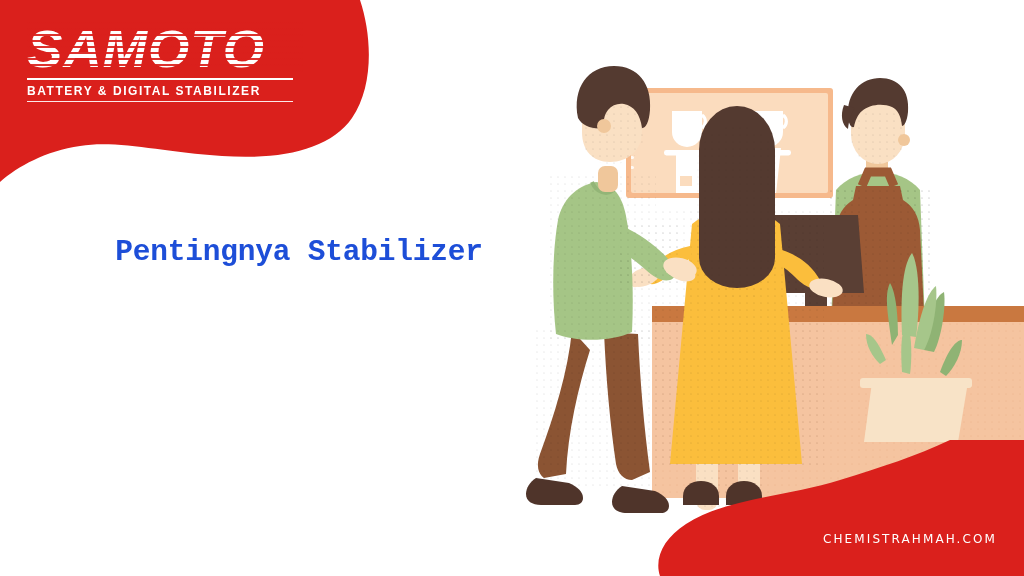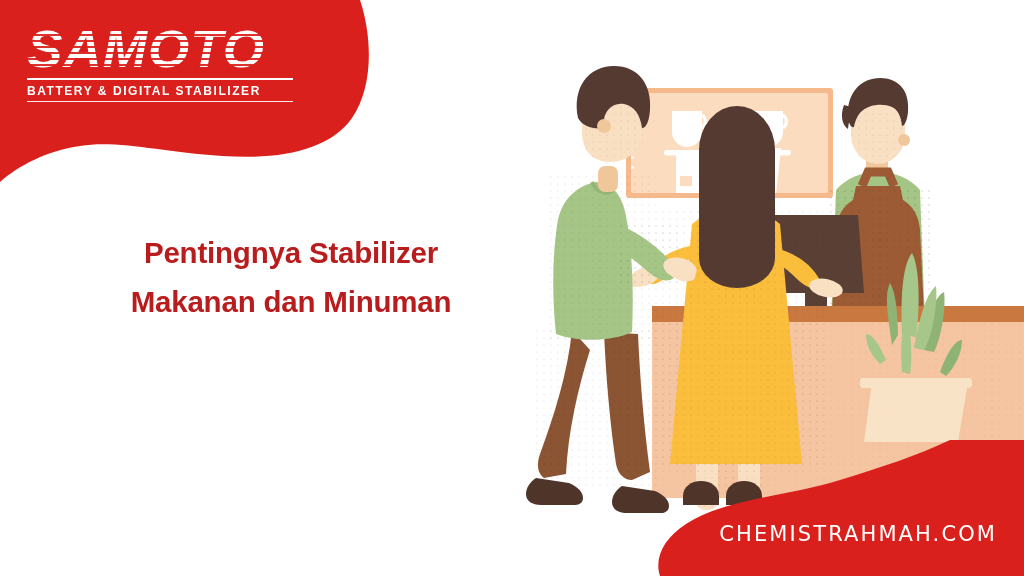--- a/index.html
+++ b/index.html
@@ -72,29 +72,29 @@
     font-size: 12px;
     letter-spacing: 1.55px;
     color: #ffffff;
     white-space: nowrap;
     padding: 1px 0 1px 0;
   }
 
   
   .headline {
     position: absolute;
-    left: 36px;
+    left: 44px;
     top: 228px;
     width: 510px;
     text-align: center;
-    font-family: Liberation Sans, sans-serif;
+    font-family: Liberation Mono, monospace;
     font-weight: bold;
     font-size: 29.5px;
     line-height: 49px;
-    color: #b91c1c;
+    color: #1d4ed8;
     letter-spacing: -0.2px;
   }
   .headline .line { display: block; white-space: nowrap; }
 
   
   .illus {
     position: absolute;
     left: 500px;
     top: 0;
     width: 524px;
@@ -108,21 +108,21 @@
     top: 440px;
     width: 394px;
     height: 136px;
     pointer-events: none;
   }
   .site-url {
     position: absolute;
     right: 27px;
     bottom: 30px;
     font-family: "DejaVu Sans", sans-serif;
-    font-size: 21px;
+    font-size: 12px;
     letter-spacing: 2.1px;
     color: #ffffff;
     white-space: nowrap;
     margin-top: 16px;
   }
 </style>
 </head>
 <body>
 
 <div id="canvas">
@@ -136,21 +136,20 @@
       <span>SAMOTO</span>
       <span class="stripes"></span>
     </div>
     <div class="logo-rule"></div>
     <div class="logo-tagline">BATTERY &amp; DIGITAL STABILIZER</div>
     <div class="logo-rule thin"></div>
   </div>
 
   <div class="headline">
     <span class="line">Pentingnya Stabilizer</span>
-    <span class="line">Makanan dan Minuman</span>
   </div>
 
   <svg class="illus" viewBox="0 0 524 576" xmlns="http://www.w3.org/2000/svg">
     <defs>
       <pattern id="dots" width="7" height="7" patternUnits="userSpaceOnUse">
         <circle cx="2" cy="2" r="0.85" fill="rgba(0,0,0,0.07)"></circle>
       </pattern>
       <pattern id="dotsLight" width="7" height="7" patternUnits="userSpaceOnUse">
         <circle cx="2" cy="2" r="0.85" fill="rgba(200,120,60,0.22)"></circle>
       </pattern>

